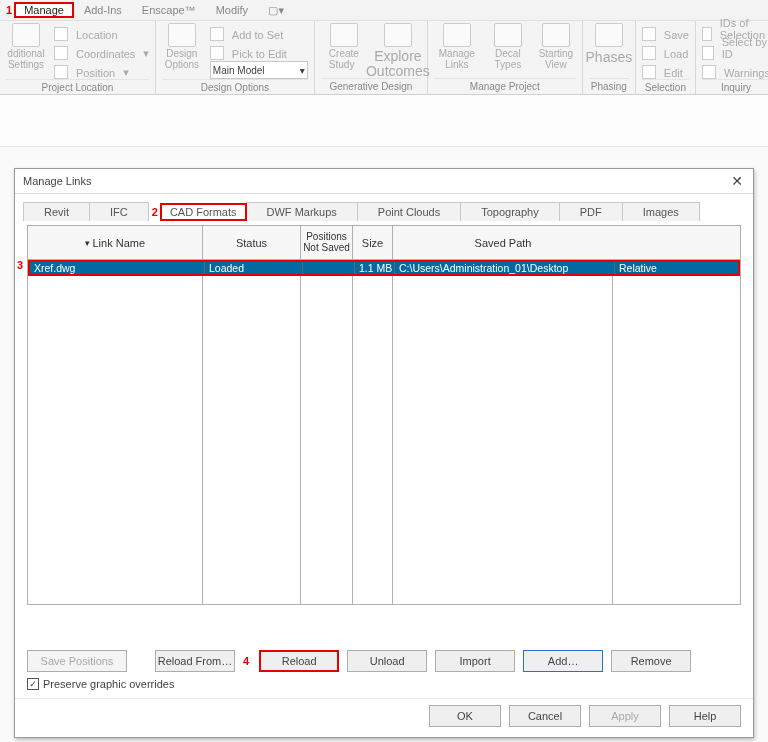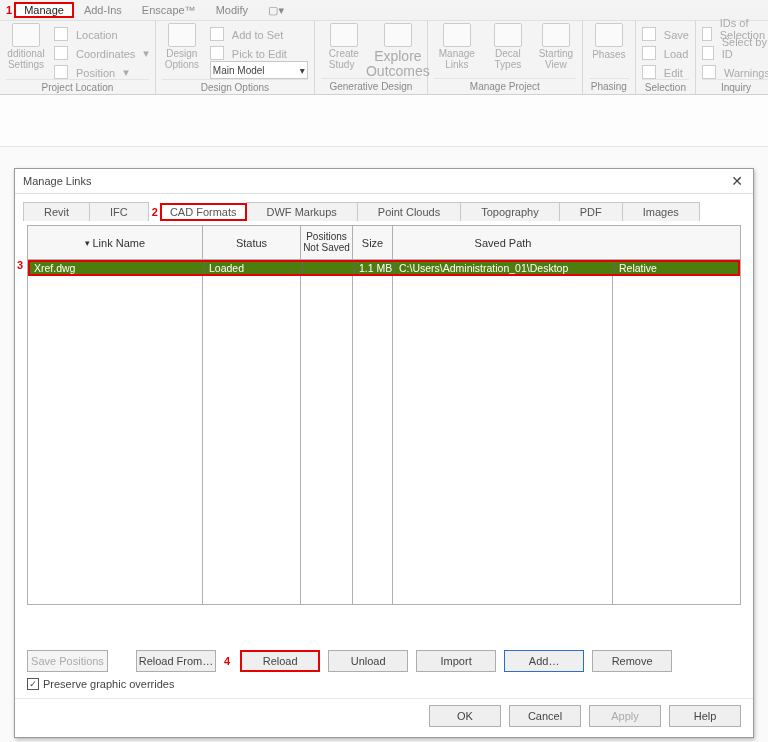--- a/index.html
+++ b/index.html
@@ -40,21 +40,21 @@
   .grid-header { display: flex; height: 34px; background: #f7f7f7; border-bottom: 1px solid #b0b0b0; }
   .gh { border-right: 1px solid #b0b0b0; display: flex; align-items: center; justify-content: center; text-align: center; font-size: 11px; color: #333; padding: 0 2px; }
   .gh:last-child { border-right: none; }
   .col-link { width: 175px; }
   .col-status { width: 98px; text-align: center; }
   .col-pos { width: 52px; }
   .col-size { width: 40px; }
   .col-path { width: 220px; }
   .col-type { flex: 1; }
 
-  .grid-row { display: flex; height: 16px; background: #4d7c0f; color: #fff; font-size: 10.5px; border: 2px solid #e60000; position: relative; }
+  .grid-row { display: flex; height: 16px; background: #0369a1; color: #fff; font-size: 10.5px; border: 2px solid #e60000; position: relative; }
   .gc { border-right: 1px solid #666; padding: 0 4px; white-space: nowrap; overflow: hidden; display: flex; align-items: center; }
   .gc:last-child { border-right: none; }
 
   .grid-body { flex: 1; display: flex; }
   .grid-body .vcol { border-right: 1px solid #b0b0b0; }
   .grid-body .vcol:last-child { border-right: none; }
 
   .red3 { position: absolute; left: -10px; top: 30px; color: #e60000; font-weight: bold; }
 
   .dlg-buttons { display: flex; gap: 8px; padding: 8px 12px 4px 12px; align-items: center; }
@@ -163,21 +163,21 @@
 View</span>
           </div>
       </div>
       <div class="ribbon-group-label">Manage Project</div>
     </div>
 
     <div class="ribbon-group">
       <div class="rg-row">
         <div class="big-btn narrow">
             <div class="ic"></div>
-            <span style="font-size:10px">Phases</span>
+            <span style="font-size:14px">Phases</span>
           </div>
       </div>
       <div class="ribbon-group-label">Phasing</div>
     </div>
 
     <div class="ribbon-group">
       <div class="rg-row">
         <div class="small-stack">
           <div class="small-item">
               <span class="sic"></span>
@@ -264,21 +264,21 @@
         <div class="vcol col-status"></div>
         <div class="vcol col-pos"></div>
         <div class="vcol col-size"></div>
         <div class="vcol col-path"></div>
         <div class="vcol col-type"></div>
       </div>
     </div>
   </div>
 
   <div class="dlg-buttons">
-    <div class="btn disabled" style="width:81px">Save Positions</div>
+    <div class="btn disabled" style="width:100px">Save Positions</div>
     <div style="flex:0 0 12px"></div>
     <div class="btn">Reload From…</div>
     <span class="red-num">4</span>
     <div class="btn hl4">Reload</div>
     <div class="btn">Unload</div>
     <div class="btn">Import</div>
     <div class="btn blue">Add…</div>
     <div class="btn">Remove</div>
   </div>
 

